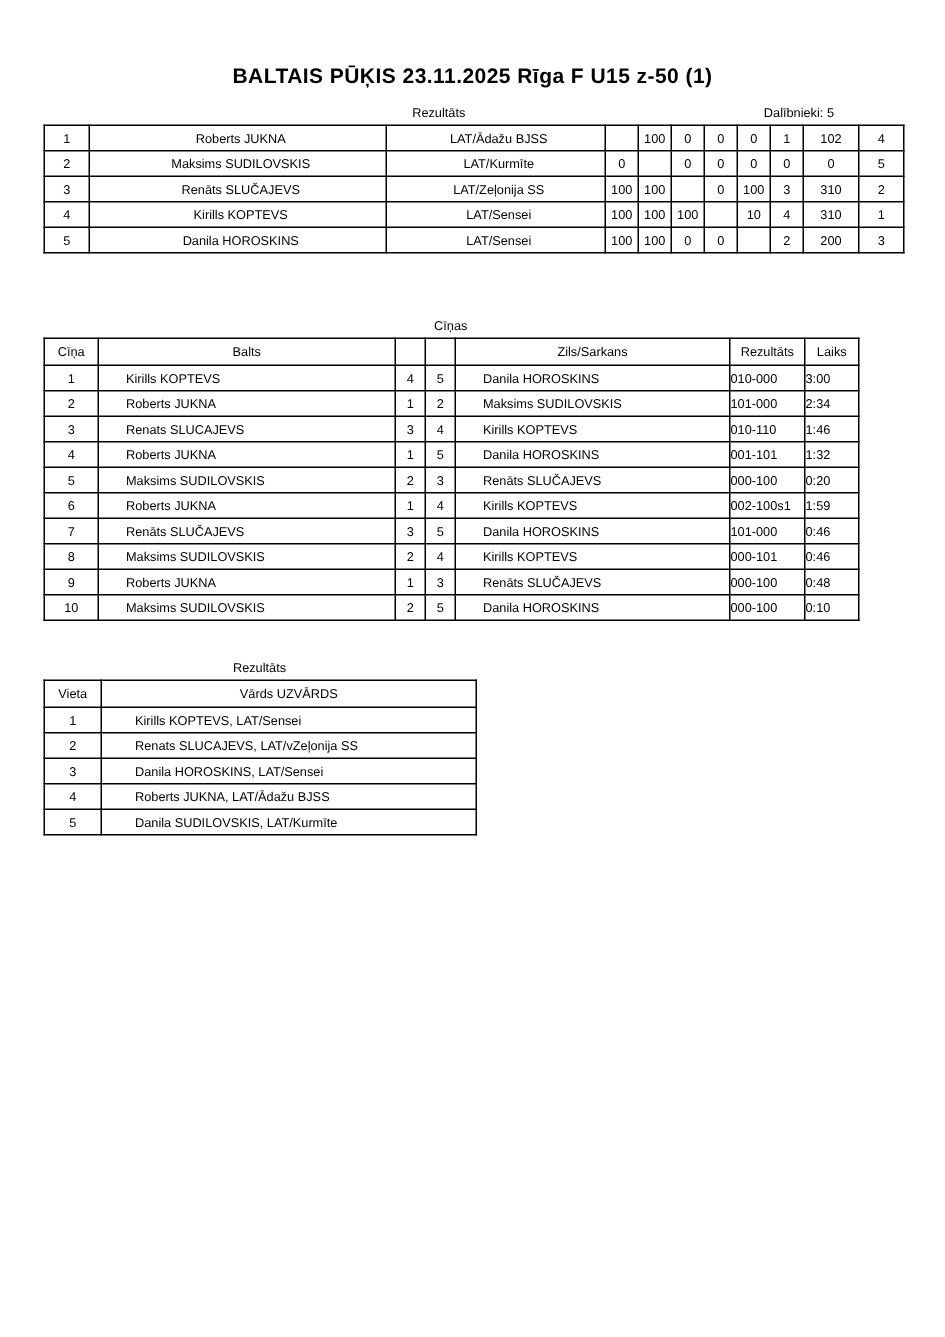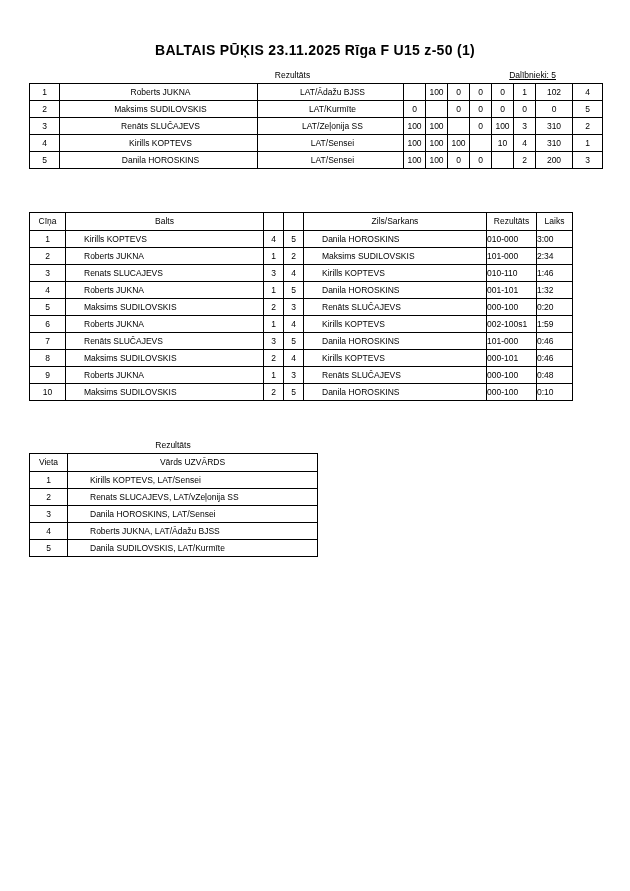--- a/index.html
+++ b/index.html
@@ -48,21 +48,20 @@
     left: 0;
     width: 100%;
     text-align: center;
     font-size: 8.5px;
   }
   .cap-right {
     position: absolute;
     right: 0;
     top: 0;
     font-size: 8.5px;
-    text-decoration: underline;
   }
 
   table.grid {
     border-collapse: collapse;
     table-layout: fixed;
     font-size: 8.5px;
   }
   table.grid th, table.grid td {
     border: 1px solid #000000;
     padding: 0;
@@ -216,20 +215,23 @@
           <td></td>
           <td>2</td>
           <td>200</td>
           <td>3</td>
         </tr>
       </tbody>
     </table>
   </div>
 
   <div class="block-cinas">
+    <div class="cap-row">
+      <div class="cap-center">Cīņas</div>
+    </div>
     <table class="grid t-fight">
       <colgroup>
         <col class="f-cina">
           <col class="f-balts">
           <col class="f-sc1">
           <col class="f-sc2">
         <col class="f-zils">
           <col class="f-rez">
           <col class="f-laiks">
       </colgroup>

